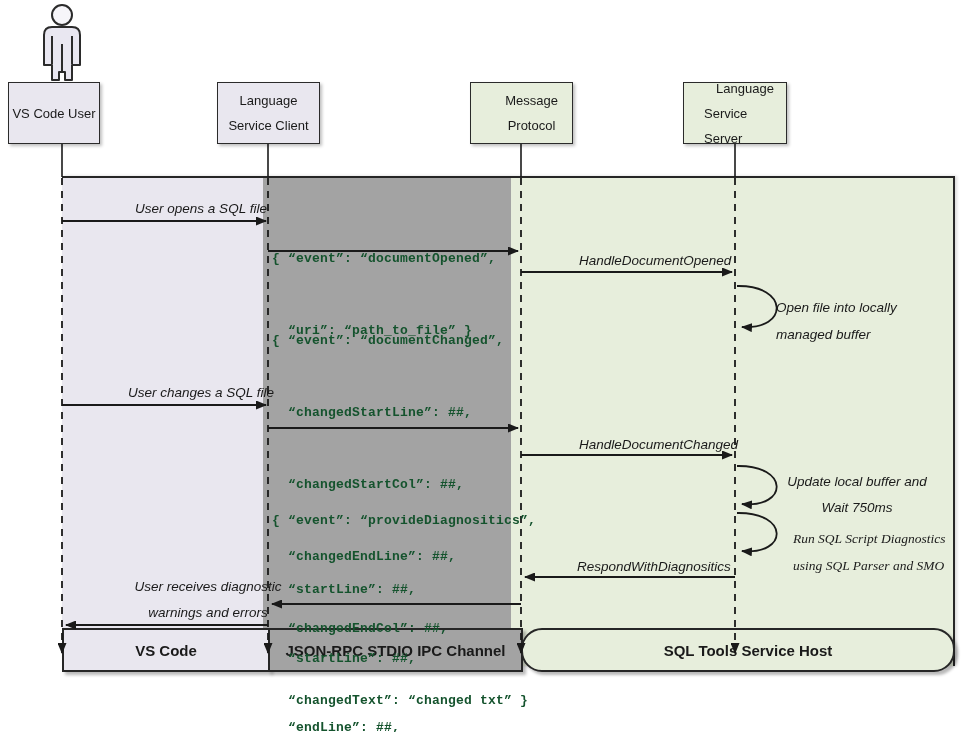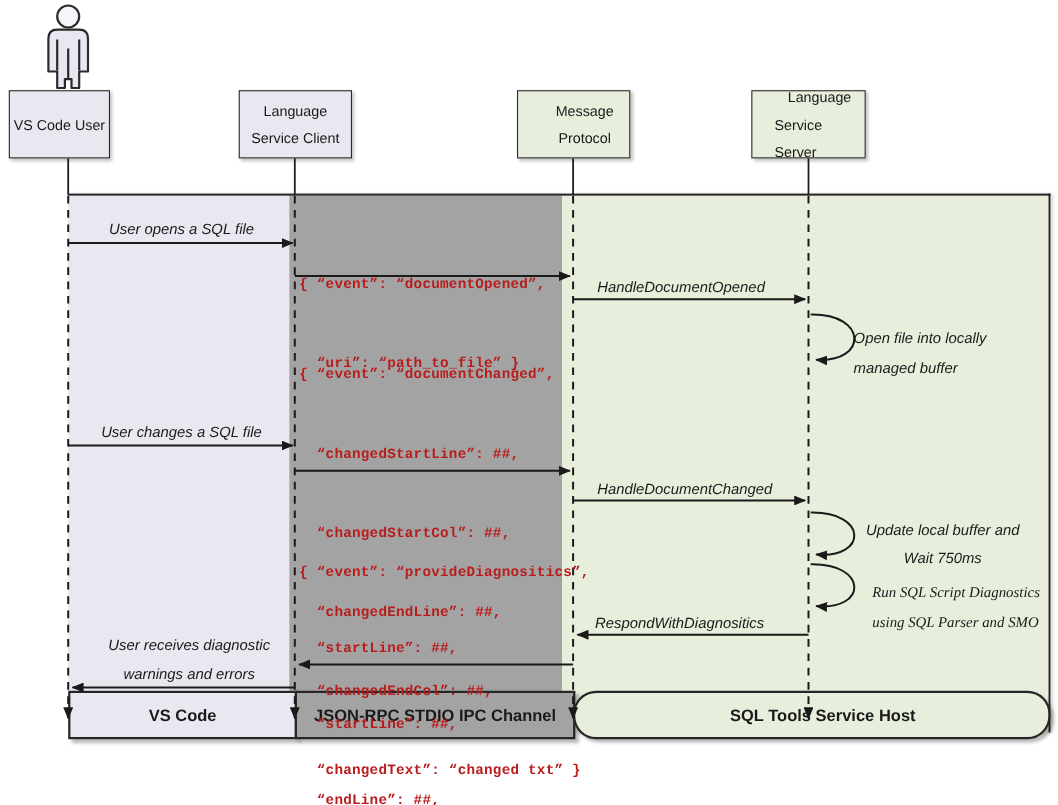--- a/index.html
+++ b/index.html
@@ -16,25 +16,25 @@
   
   #lanes{position:absolute;left:62px;top:176px;width:891px;height:488px;
          border-top:2px solid #262626;border-right:2px solid #262626;box-sizing:content-box;
          display:flex;box-shadow:2px 0 3px rgba(0,0,0,0.15);}
   .lane{height:100%;}
   
   .footer-box{position:absolute;top:628px;height:44px;border:2px solid #262626;box-sizing:border-box;
               display:flex;align-items:center;justify-content:center;font-size:15px;font-weight:bold;
               box-shadow:3px 3px 3px rgba(0,0,0,0.28);}
   
-  .lbl{position:absolute;font-size:13.5px;font-style:italic;line-height:18px;white-space:nowrap;}
+  .lbl{position:absolute;font-size:13.5px;font-style:italic;line-height:18px;white-space:nowrap;padding-left:36px;}
   .lbl-c{text-align:center;}
   .note{position:absolute;font-size:13.5px;font-style:italic;white-space:nowrap;}
   .mono{position:absolute;font-family:"Liberation Mono",monospace;font-size:13px;font-weight:bold;
-        letter-spacing:0.2px;white-space:pre;color:#b91c1c;}
+        letter-spacing:0.2px;white-space:pre;color:#14532d;}
   svg.overlay{position:absolute;left:0;top:0;pointer-events:none;}
 </style>
 </head>
 <body>
 
 <div id="canvas">
 
   <svg class="abs" style="left:33px;top:2px;" width="58" height="80" viewBox="0 0 58 80">
     <circle cx="29" cy="13" r="10" fill="#f6f5f9" stroke="#2b2b2b" stroke-width="2"></circle>
     <path d="M11,63 L11,33 Q11,25 19,25 L39,25 Q47,25 47,33 L47,63 L39,63 L39,78 L32,78 L32,70 L26,70 L26,78 L19,78 L19,63 Z" fill="#e9e7f1" stroke="#2b2b2b" stroke-width="2" stroke-linejoin="round"></path>

